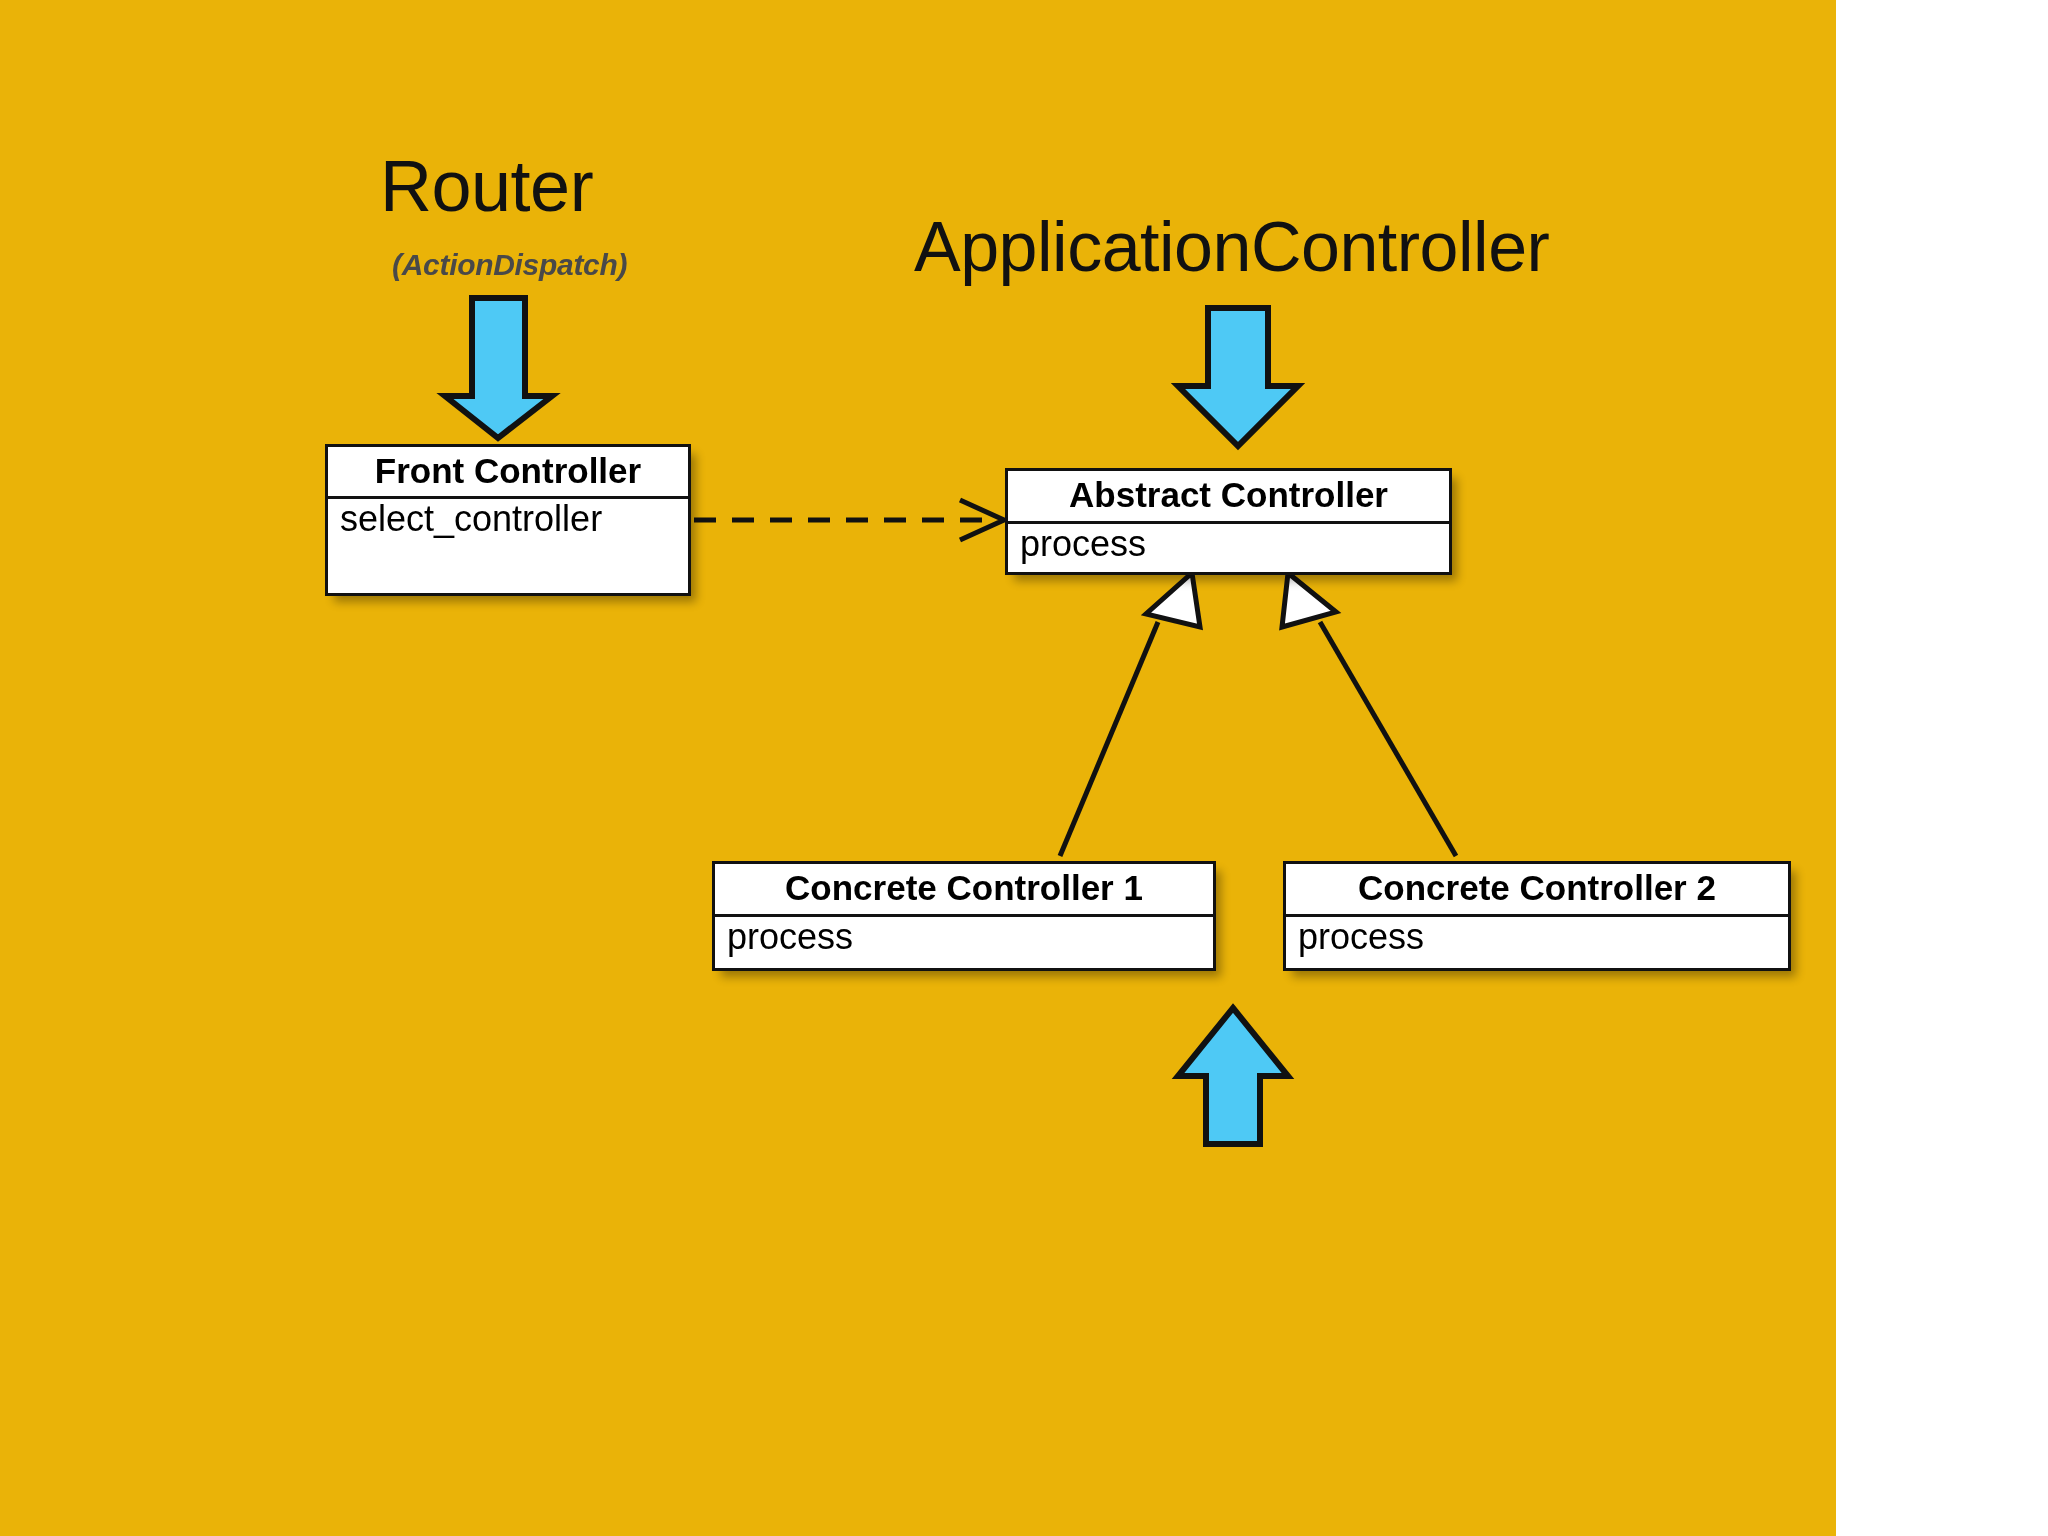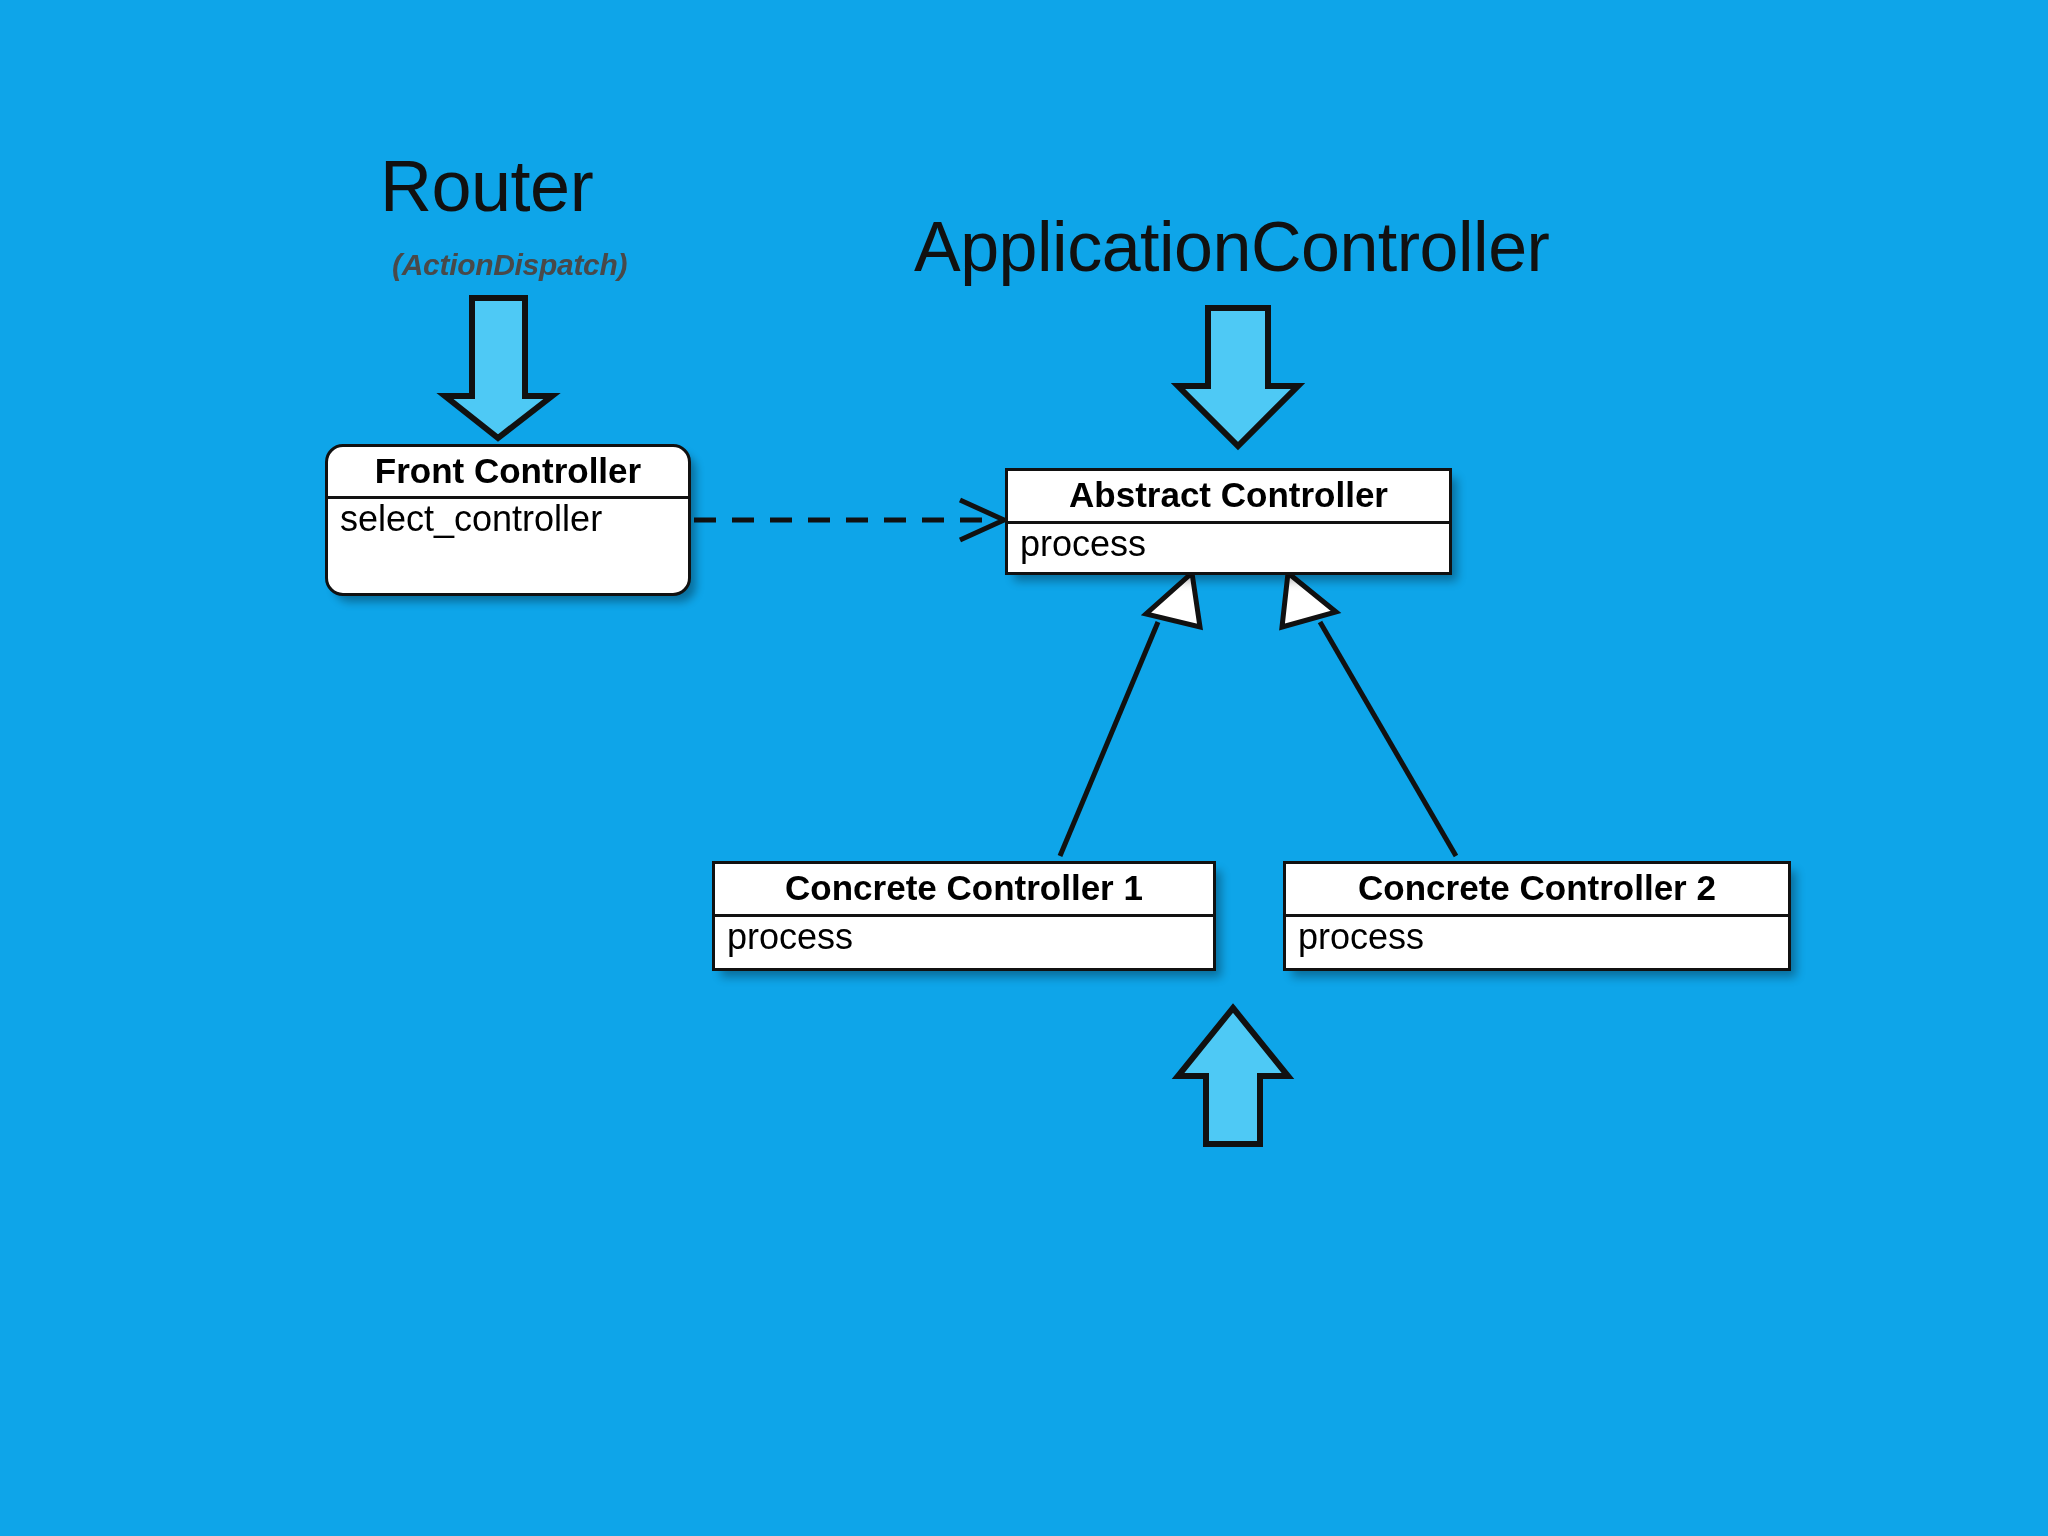--- a/index.html
+++ b/index.html
@@ -6,23 +6,23 @@
     margin: 0;
     padding: 0;
     background: #ffffff;
   }
   body {
     font-family: "Liberation Sans", sans-serif;
     -webkit-font-smoothing: antialiased;
   }
   #stage {
     position: relative;
-    width: 2048px;
+    width: 1836px;
     height: 1536px;
-    background: #0ea5e9;
+    background: #eab308;
     overflow: hidden;
   }
 
   
   .label {
     position: absolute;
     color: #111111;
     white-space: nowrap;
     line-height: 1;
   }
@@ -79,21 +79,20 @@
     color: #000000;
     white-space: nowrap;
     line-height: 1.08;
   }
 
   #box-front-controller {
     left: 325px;
     top: 444px;
     width: 366px;
     height: 152px;
-    border-radius: 18px;
   }
   #box-front-controller .uml-title { font-size: 35px; line-height: 1.24; }
   #box-front-controller .uml-member { font-size: 36px; }
 
   #box-abstract-controller {
     left: 1005px;
     top: 468px;
     width: 447px;
     height: 107px;
   }

